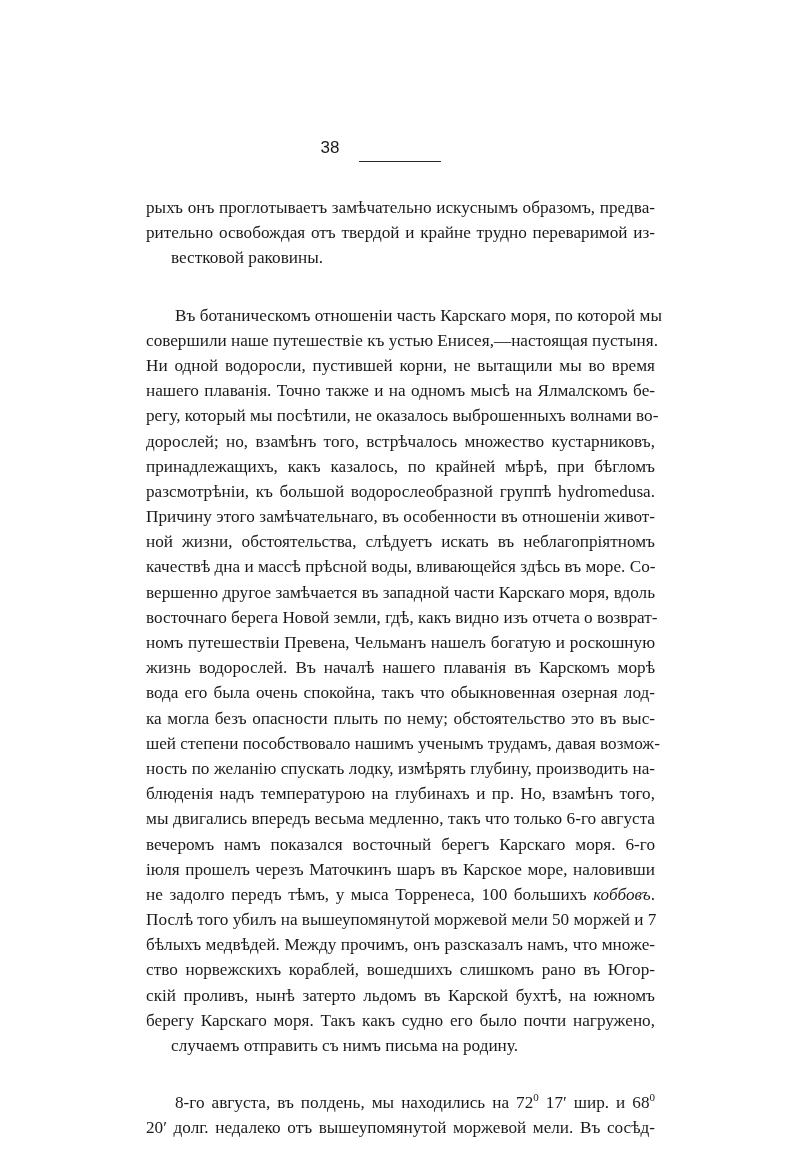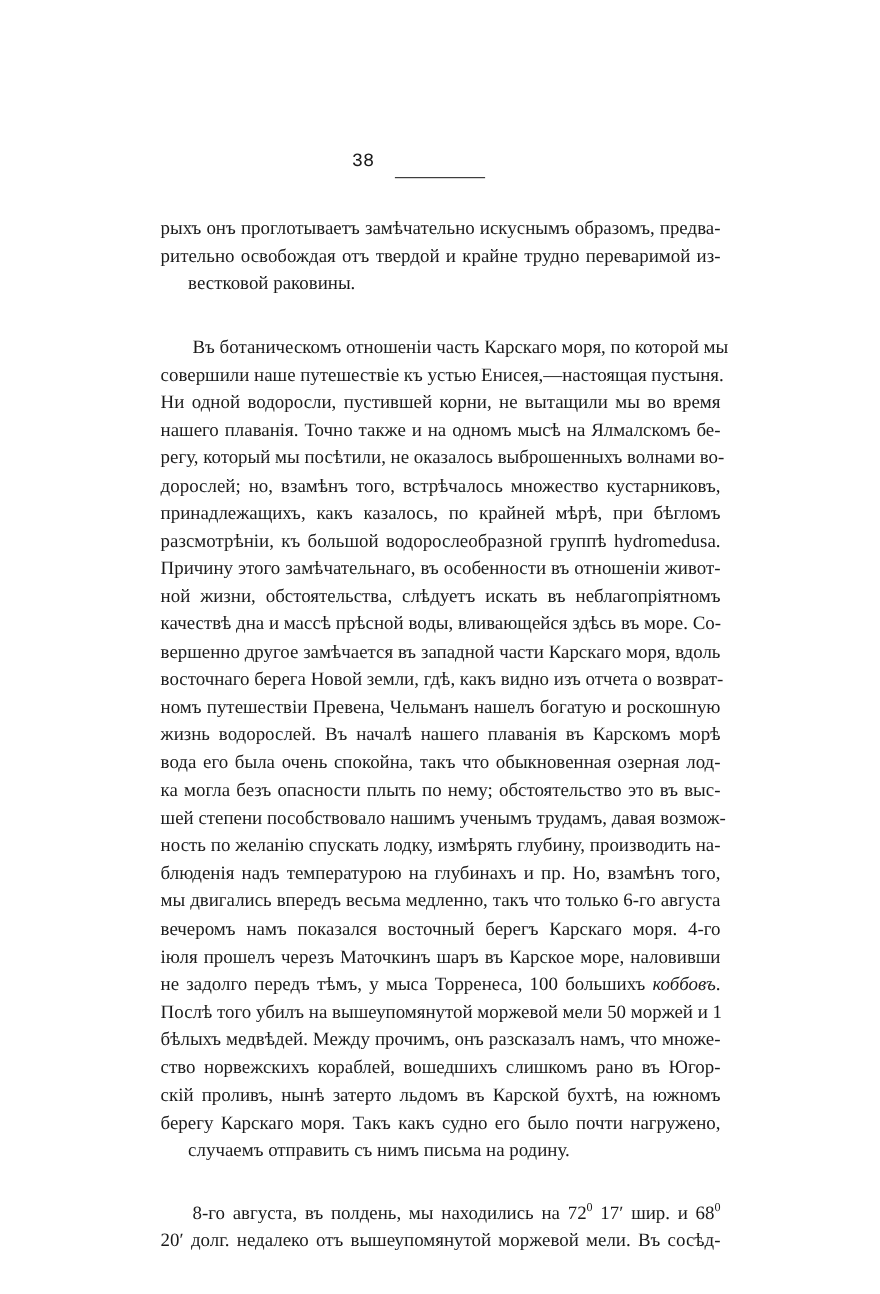--- a/index.html
+++ b/index.html
@@ -1,19 +1,19 @@
 <!DOCTYPE html>
 <html><head>
 <meta charset="utf-8">
 <style>
   html, body { margin: 0; padding: 0; background: #ffffff; }
   body { width: 800px; height: 1176px; position: relative; overflow: hidden; }
   .page-number {
     position: absolute; top: 138px; left: 0; width: 660px; text-align: center;
-    font-family: Liberation Mono, monospace; font-size: 17px; color: #1a1a1a;
+    font-family: Liberation Sans, sans-serif; font-size: 17px; color: #1a1a1a;
   }
   .page-rule {
     position: absolute; top: 161px; left: 359px; width: 82px; height: 0;
     border-top: 1.5px solid #2a2a2a;
   }
   .body-text {
     position: absolute; top: 195px; left: 146px; width: 509px;
     font-family: "Liberation Serif", serif; font-size: 17.2px; line-height: 25.2px;
     color: #1a1a1a;
   }
@@ -54,24 +54,24 @@
       <span class="line">вершенно другое замѣчается въ западной части Карскаго моря, вдоль</span>
       <span class="line">восточнаго берега Новой земли, гдѣ, какъ видно изъ отчета о возврат-</span>
       <span class="line">номъ путешествіи Превена, Чельманъ нашелъ богатую и роскошную</span>
       <span class="line">жизнь водорослей. Въ началѣ нашего плаванія въ Карскомъ морѣ</span>
       <span class="line">вода его была очень спокойна, такъ что обыкновенная озерная лод-</span>
       <span class="line">ка могла безъ опасности плыть по нему; обстоятельство это въ выс-</span>
       <span class="line">шей степени пособствовало нашимъ ученымъ трудамъ, давая возмож-</span>
       <span class="line">ность по желанію спускать лодку, измѣрять глубину, производить на-</span>
       <span class="line">блюденія надъ температурою на глубинахъ и пр. Но, взамѣнъ того,</span>
       <span class="line">мы двигались впередъ весьма медленно, такъ что только 6-го августа</span>
-      <span class="line">вечеромъ намъ показался восточный берегъ Карскаго моря. 4-го</span>
+      <span class="line">вечеромъ намъ показался восточный берегъ Карскаго моря. 6-го</span>
       <span class="line">іюля прошелъ черезъ Маточкинъ шаръ въ Карское море, наловивши</span>
       <span class="line">не задолго передъ тѣмъ, у мыса Торренеса, 100 большихъ <span class="it">коббовъ</span>.</span>
-      <span class="line">Послѣ того убилъ на вышеупомянутой моржевой мели 50 моржей и 1</span>
+      <span class="line">Послѣ того убилъ на вышеупомянутой моржевой мели 50 моржей и 7</span>
       <span class="line">бѣлыхъ медвѣдей. Между прочимъ, онъ разсказалъ намъ, что множе-</span>
       <span class="line">ство норвежскихъ кораблей, вошедшихъ слишкомъ рано въ Югор-</span>
       <span class="line">скій проливъ, нынѣ затерто льдомъ въ Карской бухтѣ, на южномъ</span>
       <span class="line">берегу Карскаго моря. Такъ какъ судно его было почти нагружено,</span>
       <span class="line last">случаемъ отправить съ нимъ письма на родину.</span>
     </div>
     <div class="para-gap"></div>
     <div>
       <span class="line indent">8-го августа, въ полдень, мы находились на 72<sup>0</sup> 17′ шир. и 68<sup>0</sup></span>
       <span class="line">20′ долг. недалеко отъ вышеупомянутой моржевой мели. Въ сосѣд-</span>

